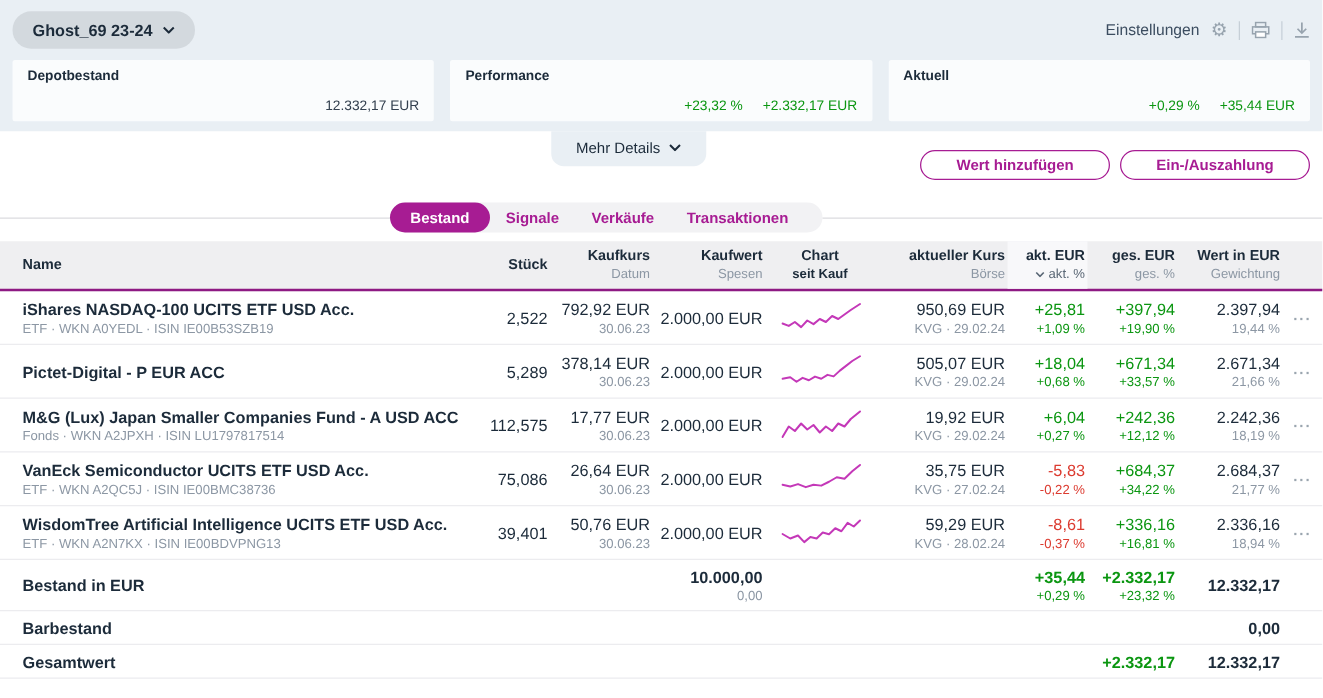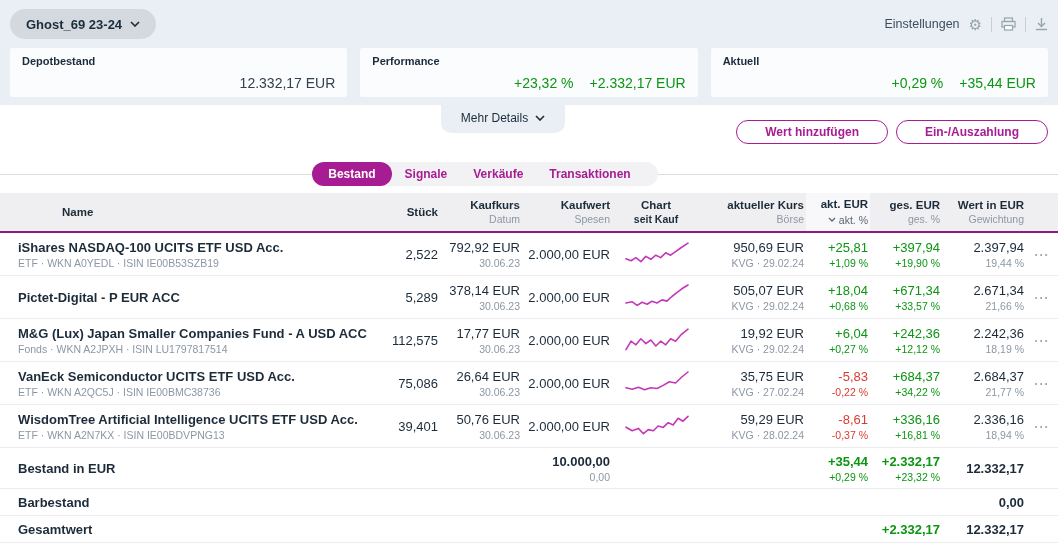--- a/index.html
+++ b/index.html
@@ -25,21 +25,21 @@
   .portfolio-pill{display:flex;align-items:center;gap:8px;background:#d3d9de;border:none;
     border-radius:16px;height:30px;padding:0 16px;font-weight:bold;font-size:13px;color:var(--navy);cursor:pointer;}
   .settings-group{display:flex;align-items:center;gap:9px;color:#3c4d60;font-size:12.5px;}
   .settings-group .ico{color:#97a3ae;display:flex;align-items:center;cursor:pointer;}
   .vsep{width:1px;height:15px;background:#c6cfd7;}
   .gear-glyph{font-size:15px;line-height:1;}
   .cards{display:flex;gap:13px;}
   .card{flex:1;background:var(--cardbg);border-radius:2px;height:49px;padding:7px 12px 6px;
     display:flex;justify-content:space-between;}
   .card-label{font-size:11px;font-weight:bold;color:var(--navy);}
-  .card-value-row{align-self:flex-end;display:flex;gap:16px;font-size:14px;}
+  .card-value-row{align-self:flex-end;display:flex;gap:16px;font-size:11px;}
   .val-dark{color:#33404f;}
   .val-green{color:var(--green);}
   
   .below-top{position:relative;height:56px;}
   .mehr-details-wrap{display:flex;justify-content:center;}
   .mehr-details{position:relative;left:-26px;display:flex;align-items:center;gap:7px;border:none;cursor:pointer;
     background:var(--topbg);color:var(--navy);font-size:12px;padding:6px 20px 8px;border-radius:0 0 10px 10px;}
   .action-buttons{position:absolute;right:10px;top:15px;display:flex;gap:8px;}
   .pill-btn{background:#fff;border:1.5px solid var(--magenta);color:var(--magenta);font-weight:bold;
     font-size:12px;border-radius:14px;padding:4px 28px;cursor:pointer;font-family:inherit;}
@@ -47,21 +47,21 @@
   .tabs-row{display:flex;align-items:center;height:26px;margin-bottom:6px;}
   .tab-line{height:1px;background:#dcdce0;}
   .tab-line.left{flex:0.78;}
   .tab-line.right{flex:1;}
   .tabs-group{display:flex;align-items:center;background:#f2f2f4;border-radius:13px;padding-right:14px;}
   .tab{border:none;background:transparent;color:var(--magenta);font-weight:bold;font-size:12px;
     padding:5px 13px;cursor:pointer;border-radius:13px;font-family:inherit;white-space:nowrap;}
   .tab.active{background:var(--magenta);color:#fff;padding:5px 16px;}
   
   .grid{display:grid;grid-template-columns:1fr 72px 82px 90px 90px 104px 64px 72px 84px 32px;align-items:center;}
-  .thead{background:#efeff1;border-bottom:2px solid var(--magenta-dark);height:40px;padding-left:44px;}
+  .thead{background:#efeff1;border-bottom:2px solid var(--magenta-dark);height:40px;}
   .hcell{text-align:right;padding-right:2px;}
   .hcell .htop{font-size:11.5px;font-weight:bold;color:var(--navy);display:block;}
   .hcell .hsub{font-size:10.5px;color:var(--gray);display:block;margin-top:2px;}
   .hcell .hsub.dark{color:var(--navy);font-weight:bold;}
   .hcell.name{text-align:left;padding-left:18px;}
   .hcell.chart{text-align:center;}
   .hcell.sorted{background:#f8f8fa;align-self:stretch;display:flex;flex-direction:column;justify-content:center;}
   .sort-chip{display:inline-flex;align-items:center;gap:3px;justify-content:flex-end;color:#5a6775;}
   .asset-row{height:43px;border-bottom:1px solid var(--rowline);}
   .cell{text-align:right;padding-right:2px;}

